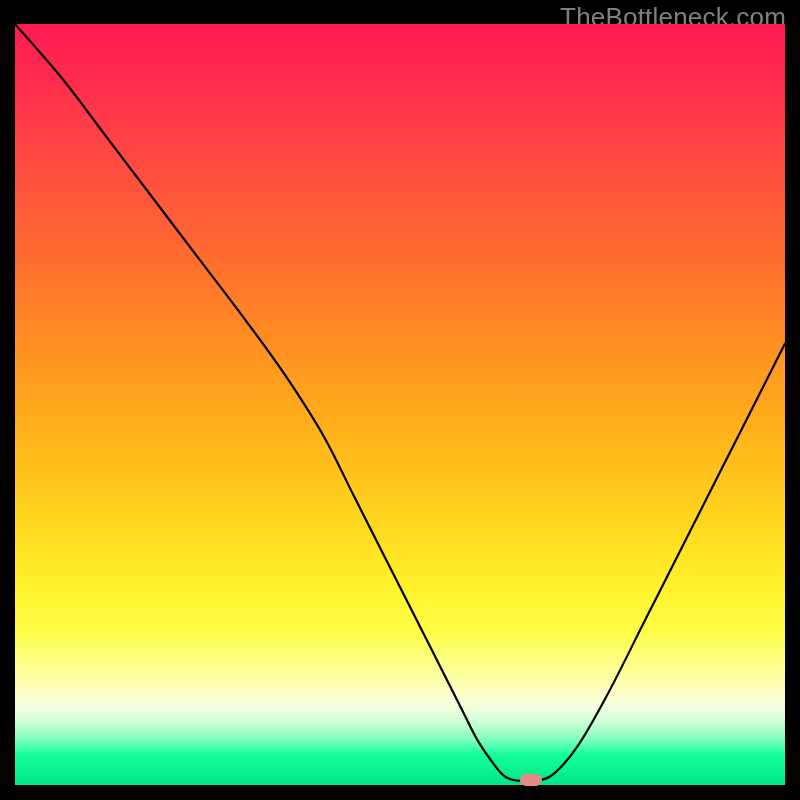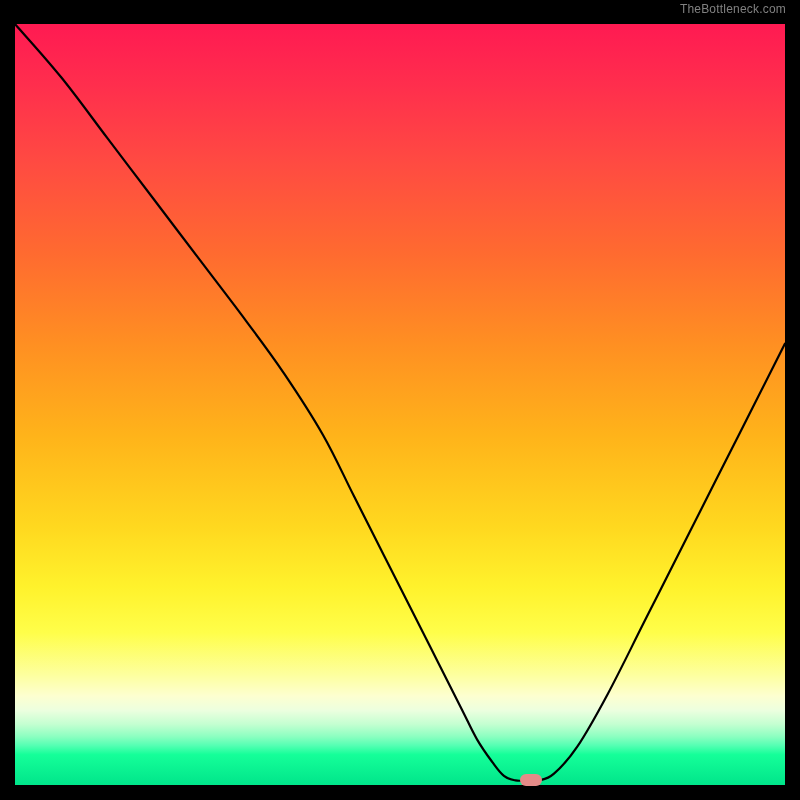--- a/index.html
+++ b/index.html
@@ -43,21 +43,21 @@
       #55ffb3 94.8%,
       #15ff99 96.0%,
       #00e58a 100%
     );
   }
   .watermark {
     position: absolute;
     top: 2px;
     right: 14px;
     color: #808080;
-    font-size: 12px;
+    font-size: 26px;
     letter-spacing: 0.2px;
     font-weight: 400;
   }
   svg.curve {
     position: absolute;
     left: 0;
     top: 0;
     width: 770px;
     height: 761px;
   }

